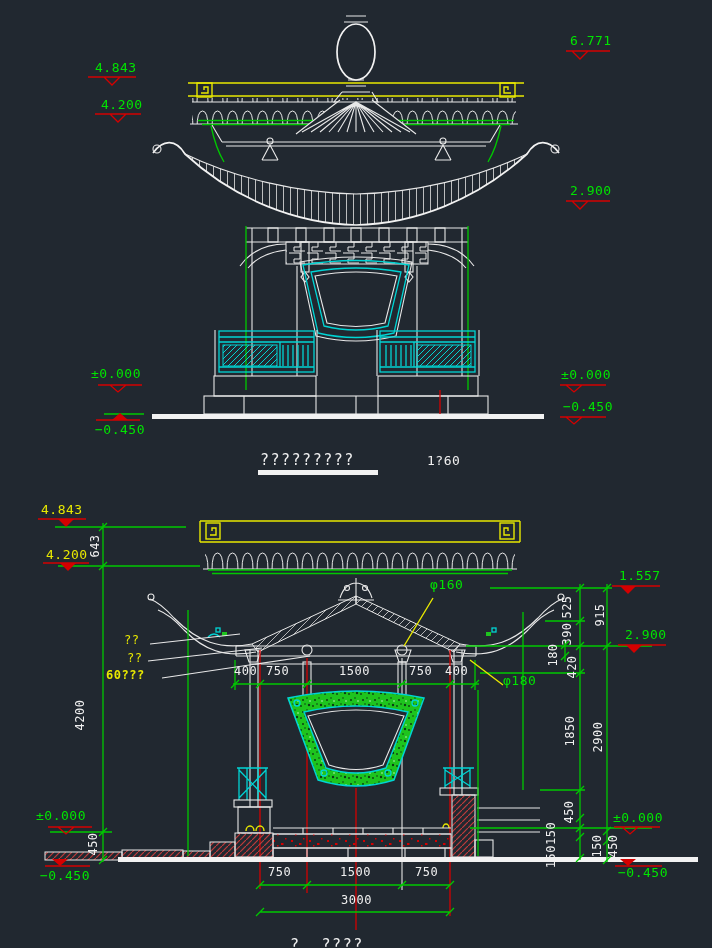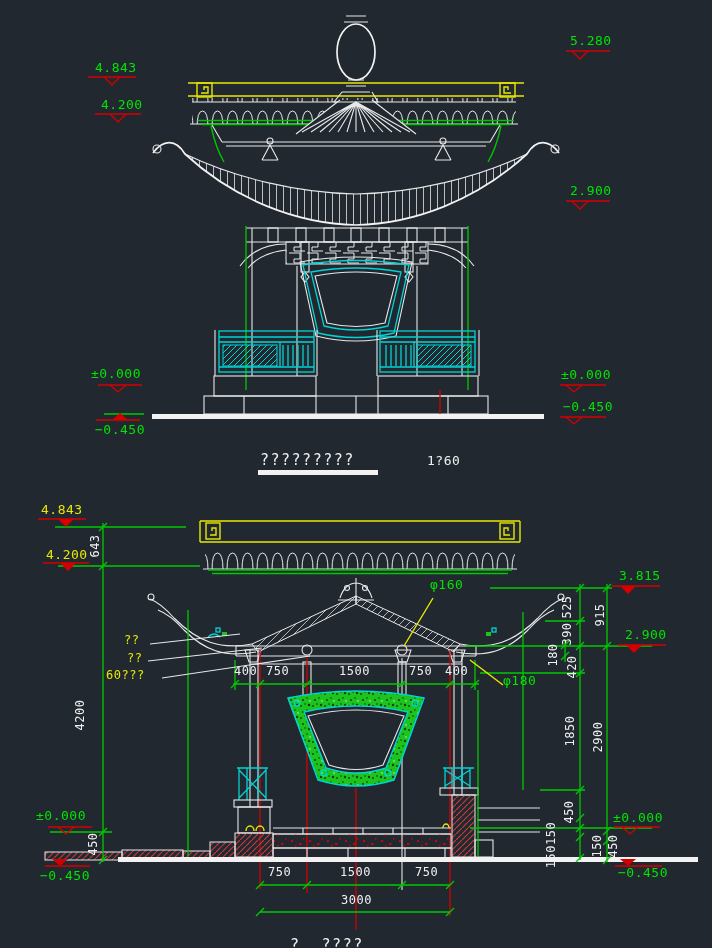--- a/index.html
+++ b/index.html
@@ -303,34 +303,34 @@
           <path class="rdf" d="M626,645 L642,645 L634,653 Z"></path>
     <path class="rd" d="M614,827 H660 M622,827 L630,834 L638,827"></path>
     <path class="rd" d="M615,866 H662"></path>
           <path class="rdf" d="M620,859 L636,859 L628,866 Z"></path>
   </g>
 </g>
 </svg>
 
 <div class="lbl g" style="left:95px;top:61px;">4.843</div>
 <div class="lbl g" style="left:101px;top:98px;">4.200</div>
-<div class="lbl g" style="left:570px;top:34px;">5.280</div>
+<div class="lbl g" style="left:570px;top:34px;">6.771</div>
 <div class="lbl g" style="left:570px;top:184px;">2.900</div>
 <div class="lbl g" style="left:91px;top:367px;">±0.000</div>
 <div class="lbl g" style="left:95px;top:423px;">−0.450</div>
 <div class="lbl g" style="left:561px;top:368px;">±0.000</div>
 <div class="lbl g" style="left:563px;top:400px;">−0.450</div>
 <div class="lbl ttl" style="left:260px;top:453px;">?????????</div>
 <div class="lbl" style="left:427px;top:454px;">1?60</div>
 
 <div class="lbl y" style="left:41px;top:503px;">4.843</div>
 <div class="lbl y" style="left:46px;top:548px;">4.200</div>
 <div class="lbl g" style="left:36px;top:809px;">±0.000</div>
 <div class="lbl g" style="left:40px;top:869px;">−0.450</div>
-<div class="lbl g" style="left:619px;top:569px;">3.815</div>
+<div class="lbl g" style="left:619px;top:569px;">1.557</div>
 <div class="lbl g" style="left:625px;top:628px;">2.900</div>
 <div class="lbl g" style="left:613px;top:811px;">±0.000</div>
 <div class="lbl g" style="left:618px;top:866px;">−0.450</div>
 
 <div class="lbl sm rot" style="left:73px;top:540px;">643</div>
 <div class="lbl sm rot" style="left:58px;top:709px;">4200</div>
 <div class="lbl sm rot" style="left:71px;top:838px;">450</div>
 <div class="lbl sm rot" style="left:545px;top:601px;">525</div>
 <div class="lbl sm rot" style="left:545px;top:628px;">390</div>
 <div class="lbl sm rot" style="left:550px;top:661px;">420</div>
@@ -349,20 +349,20 @@
 <div class="lbl sm" style="left:409px;top:665px;">750</div>
 <div class="lbl sm" style="left:445px;top:665px;">400</div>
 
 <div class="lbl sm" style="left:268px;top:866px;">750</div>
 <div class="lbl sm" style="left:340px;top:866px;">1500</div>
 <div class="lbl sm" style="left:415px;top:866px;">750</div>
 <div class="lbl sm" style="left:341px;top:894px;text-align:right;">3000</div>
 
 <div class="lbl y sm" style="left:124px;top:634px;">??</div>
 <div class="lbl y sm" style="left:127px;top:652px;">??</div>
-<div class="lbl y sm" style="left:106px;top:669px;">60???</div>
+<div class="lbl y sm" style="left:106px;top:669px;font-weight:bold;">60???</div>
 
 <div class="lbl g" style="left:430px;top:578px;">φ160</div>
 <div class="lbl g" style="left:503px;top:674px;">φ180</div>
 
 <div class="lbl ttl" style="left:290px;top:938px;">?  ????</div>
 
 </div>
 
 </body></html>

